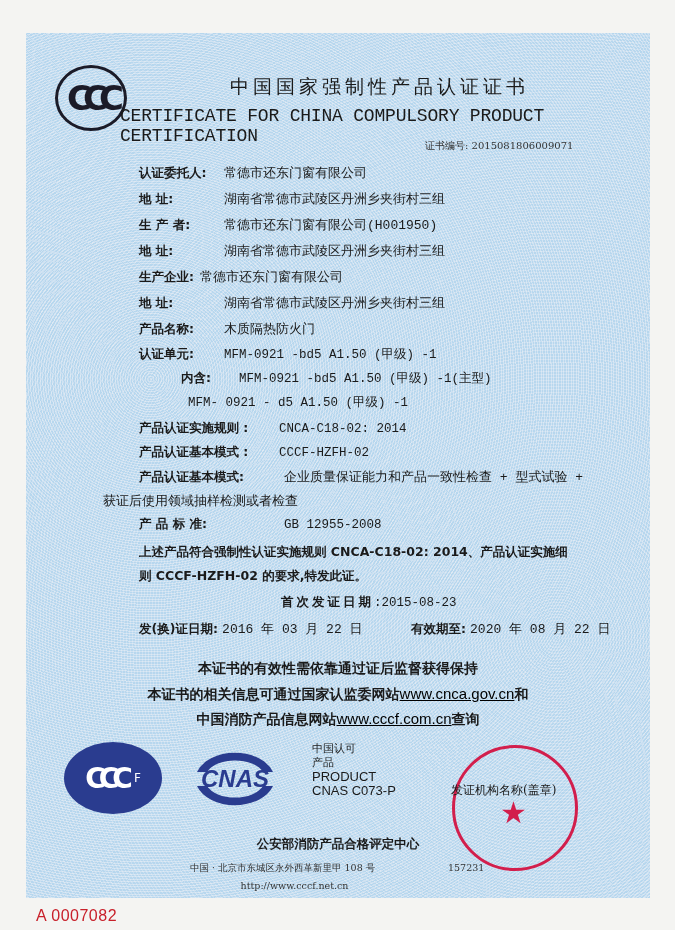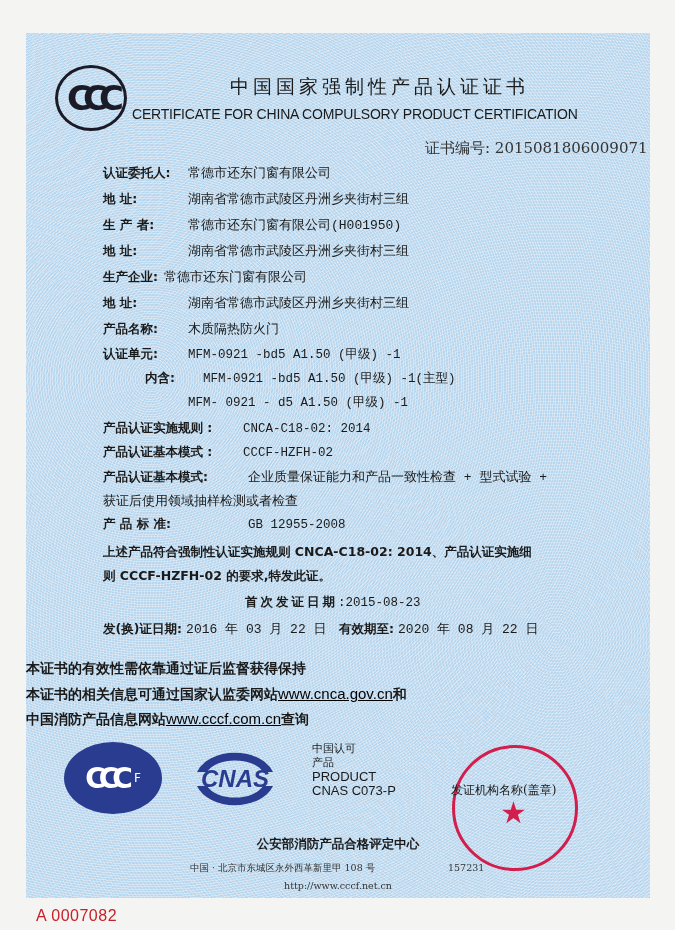--- a/index.html
+++ b/index.html
@@ -19,47 +19,47 @@
     }
     .abs { position: absolute; }
     .ccc-logo {
       left: 55px; top: 65px; width: 72px; height: 66px;
       border: 3px solid #1b1b28; border-radius: 50%;
       display: flex; align-items: center; justify-content: center;
       font-family: "DejaVu Sans", sans-serif; font-weight: bold; font-size: 34px;
       letter-spacing: -9px; color: #1b1b28; box-sizing: border-box;
     }
     .title-cn { left: 230px; top: 74px; font-size: 19px; letter-spacing: 4px; font-family: "DejaVu Sans", sans-serif; }
-    .title-en { left: 132px; top: 106px; font-size: 14px; font-family: Liberation Sans, sans-serif; letter-spacing: -0.2px; }
-    .cert-no { left: 425px; top: 139px; font-size: 15px; color: #333; }
+    .title-en { left: 120px; top: 106px; font-size: 18px; font-family: Liberation Mono, monospace; letter-spacing: -0.2px; }
+    .cert-no { left: 425px; top: 139px; font-size: 10px; color: #333; }
     .row { position: absolute; left: 103px; font-size: 13px; white-space: nowrap; }
-    .lbl { font-family: "DejaVu Sans", sans-serif; font-weight: bold; font-size: 12.5px; display: inline-block; }
+    .lbl { font-family: "DejaVu Sans", sans-serif; font-weight: bold; font-size: 12.5px; display: inline-block; margin-left: 36px; }
     .val { font-family: Liberation Mono, monospace; font-size: 13px; }
     .mono { font-family: "Liberation Mono", monospace; font-size: 12.5px; }
-    .center-lines { position: absolute; left: 26px; width: 624px; font-family: "DejaVu Sans", sans-serif; font-weight: bold; font-size: 14px; }
+    .center-lines { position: absolute; left: 26px; width: 624px; text-align: center; font-family: "DejaVu Sans", sans-serif; font-weight: bold; font-size: 14px; }
     .center-lines a { color: #000000; text-decoration: underline; font-weight: normal; font-family: "Liberation Sans", sans-serif; font-size: 15px; }
     .cccf-logo {
       left: 64px; top: 742px; width: 98px; height: 72px; border-radius: 50%;
       background: #2a3c8f; color: #fff; display: flex; align-items: center; justify-content: center;
       font-family: "DejaVu Sans", sans-serif; font-weight: bold; font-size: 28px; letter-spacing: -7px;
     }
     .cccf-logo sup { font-size: 12px; letter-spacing: 0; margin-left: 8px; font-weight: normal; }
     .cnas-logo { left: 185px; top: 738px; width: 100px; height: 80px; }
     .cnas-text { left: 312px; top: 742px; font-size: 11px; line-height: 14px; }
     .cnas-text .en { font-family: "Liberation Sans", sans-serif; font-size: 13px; }
     .stamp {
       left: 452px; top: 745px; width: 126px; height: 126px; border: 3px solid #d21e4c; border-radius: 50%;
       box-sizing: border-box;
     }
     .stamp-star { left: 500px; top: 795px; color: #d21e4c; font-size: 30px; }
     .stamp-label { left: 451px; top: 782px; font-size: 12px; font-family: "DejaVu Serif", serif; }
     .issuer { left: 26px; width: 624px; text-align: center; top: 836px; font-family: "DejaVu Serif", serif; font-weight: bold; font-size: 12.5px; }
     .issuer-addr { left: 190px; top: 862px; font-size: 9.5px; color: #333; }
     .issuer-zip { left: 448px; top: 862px; font-size: 9.5px; color: #333; }
-    .issuer-url { left: 26px; width: 624px; text-align: center; top: 880px; font-size: 9.5px; color: #333; }
+    .issuer-url { left: 26px; width: 537px; text-align: center; top: 880px; font-size: 9.5px; color: #333; }
     .serial { left: 36px; top: 907px; color: #c8202a; font-family: "Liberation Sans", sans-serif; font-size: 16px; letter-spacing: 0.5px; }
   </style>
 </head>
 <body>
 
 <div class="panel"></div>
 
 <div class="abs ccc-logo">
     <span>CCC</span>
   </div>

